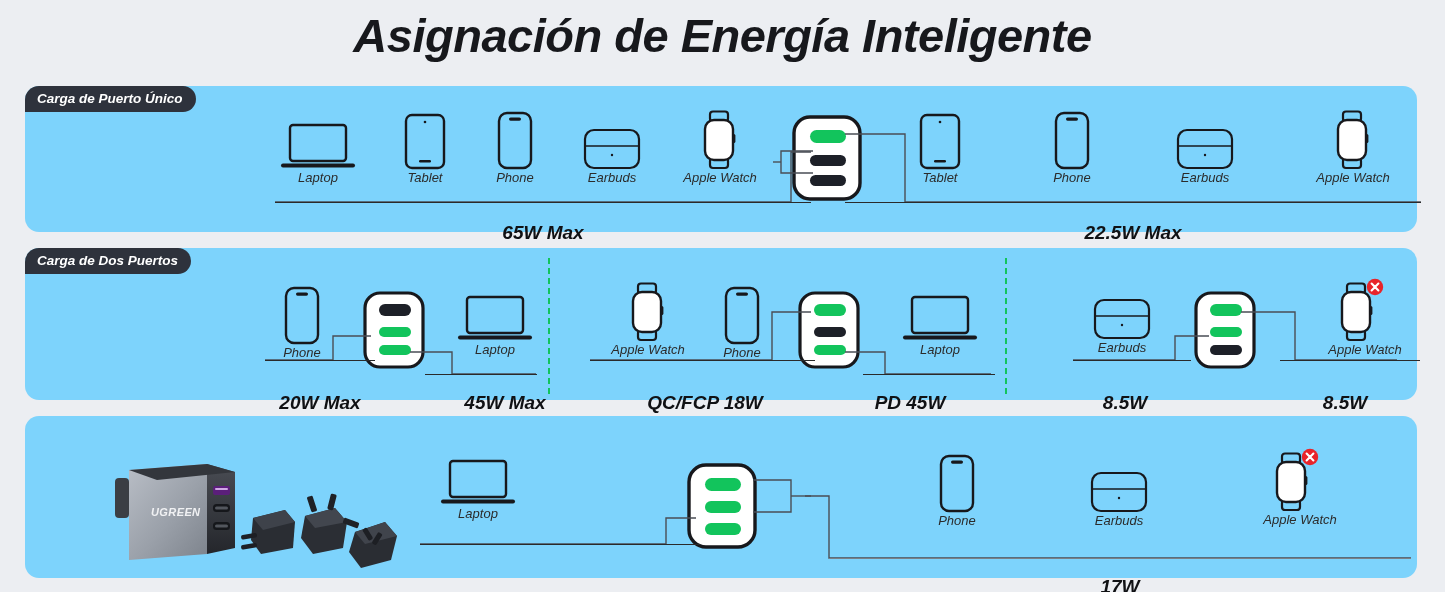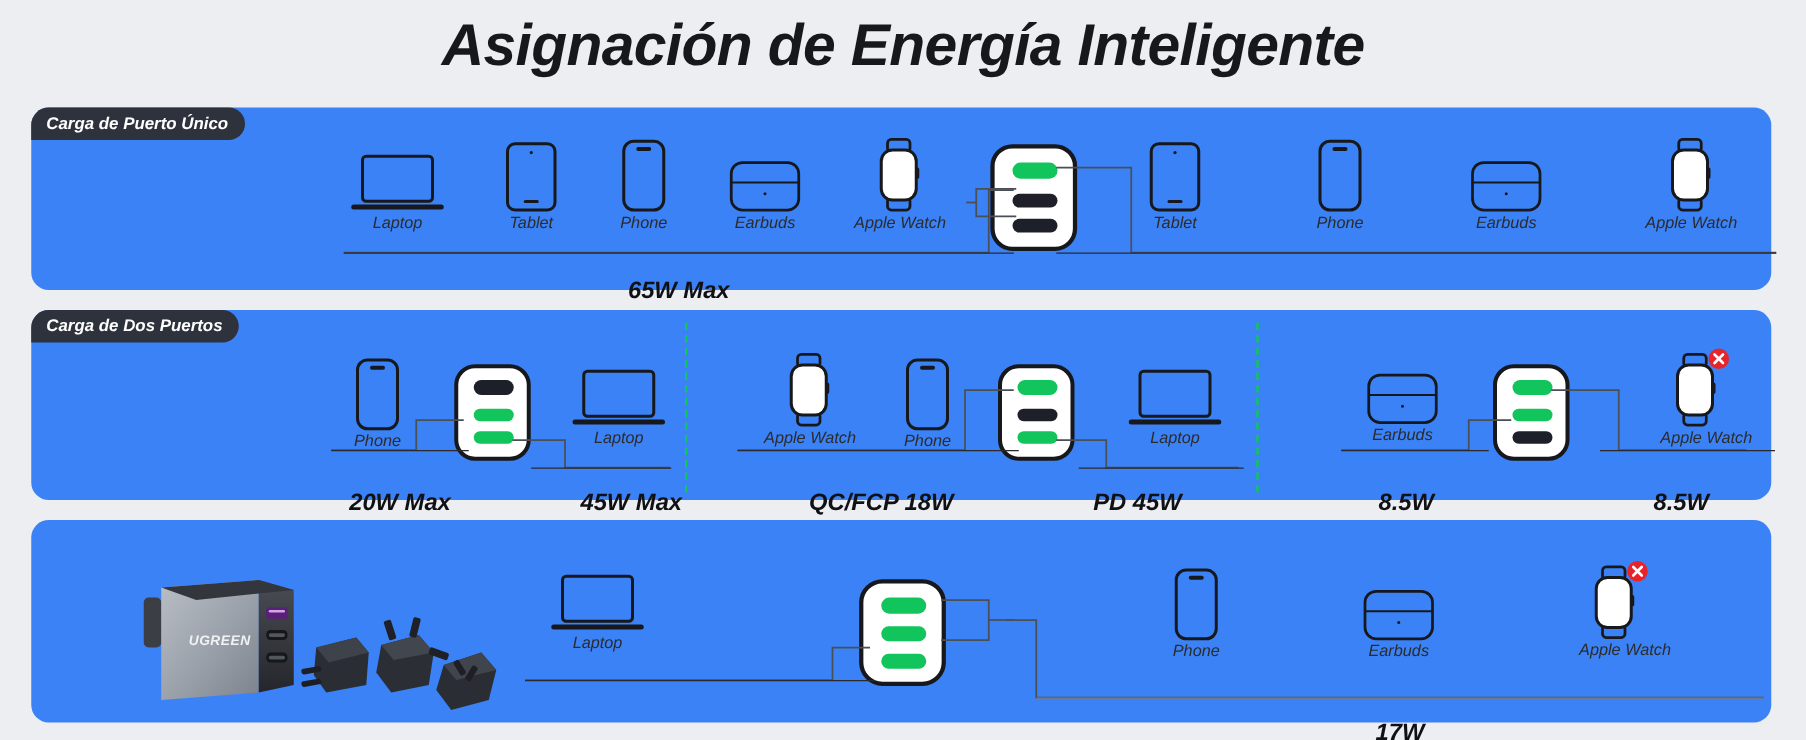--- a/index.html
+++ b/index.html
@@ -13,21 +13,21 @@
 
   .title {
     position: absolute; top: 8px; left: 0; width: 1445px;
     text-align: center;
     font-size: 47px; font-weight: 800; color: #17181c;
     letter-spacing: -0.5px;
   }
 
   .card {
     position: absolute; left: 25px; width: 1392px;
-    background: #3b82f6; border-radius: 14px;
+    background: #7dd3fc; border-radius: 14px;
   }
   #card1 { top: 86px; height: 146px; }
   #card2 { top: 248px; height: 152px; }
   #card3 { top: 416px; height: 162px; }
 
   .badge {
     position: absolute; left: 0; top: 0;
     height: 26px; line-height: 26px;
     background: #2e323c; color: #fff;
     font-size: 13.5px; font-weight: 700;
@@ -162,20 +162,21 @@
     <div class="wire" style="left:820px; top:44px;">
       <svg width="580" height="78">
           <path d="M0 4 L60 4 L60 72 L576 72"></path>
         </svg>
     </div>
 
     <div class="rule" style="left:250px; top:116px; width:536px;"></div>
     <div class="rule" style="left:820px; top:116px; width:576px;"></div>
 
     <div class="watt" style="left:250px; top:124px; width:536px;">65W  Max</div>
+    <div class="watt" style="left:820px; top:124px; width:576px;">22.5W  Max</div>
 
     <div class="dev" style="left:880px; top:27px; width:70px;">
       <div class="icoWrap" style="height:57px;">
         <svg width="42" height="57" viewBox="0 0 42 57">
           <rect x="2" y="2" width="38" height="53" rx="6" fill="none" stroke="#17181c" stroke-width="2.4"></rect>
           <circle cx="21" cy="9" r="1.3" fill="#17181c"></circle>
           <rect x="15" y="47" width="12" height="2.4" rx="1.2" fill="#17181c"></rect>
         </svg>
       </div>
       <div class="lbl">Tablet</div>

